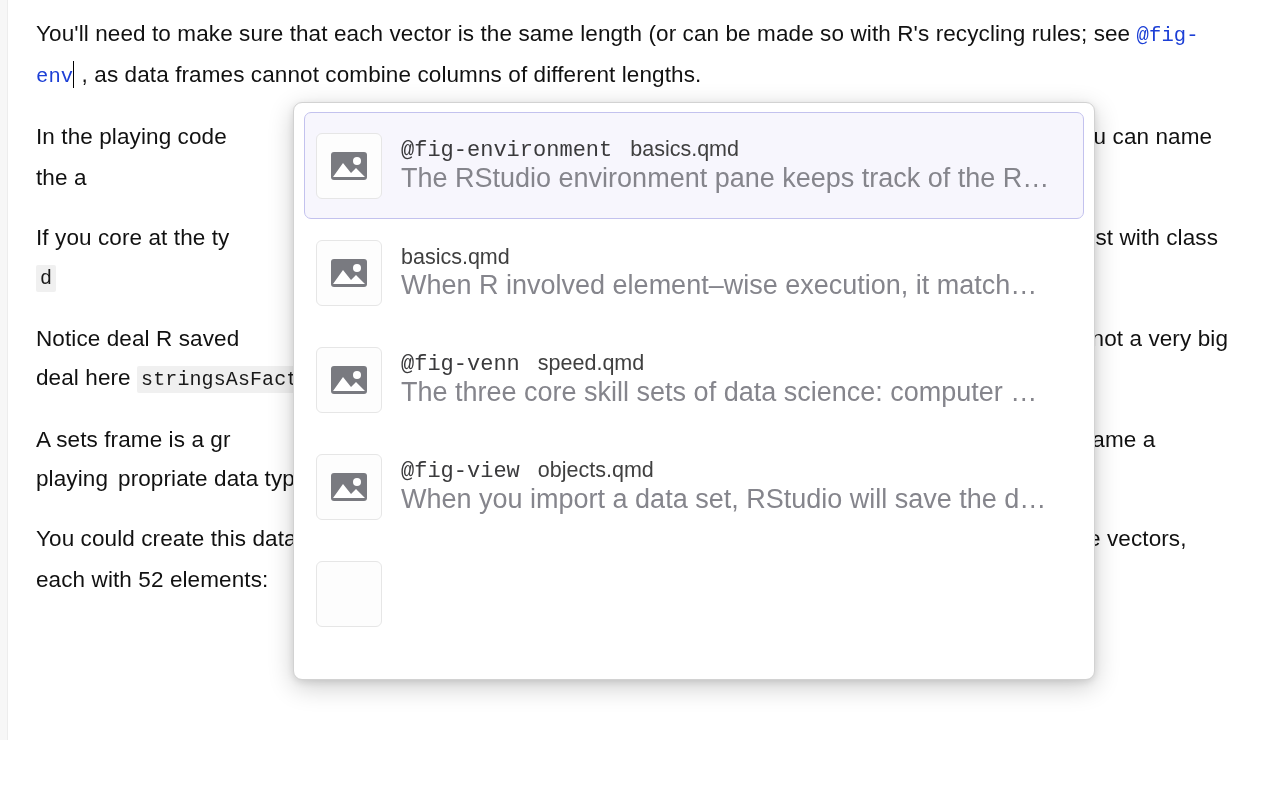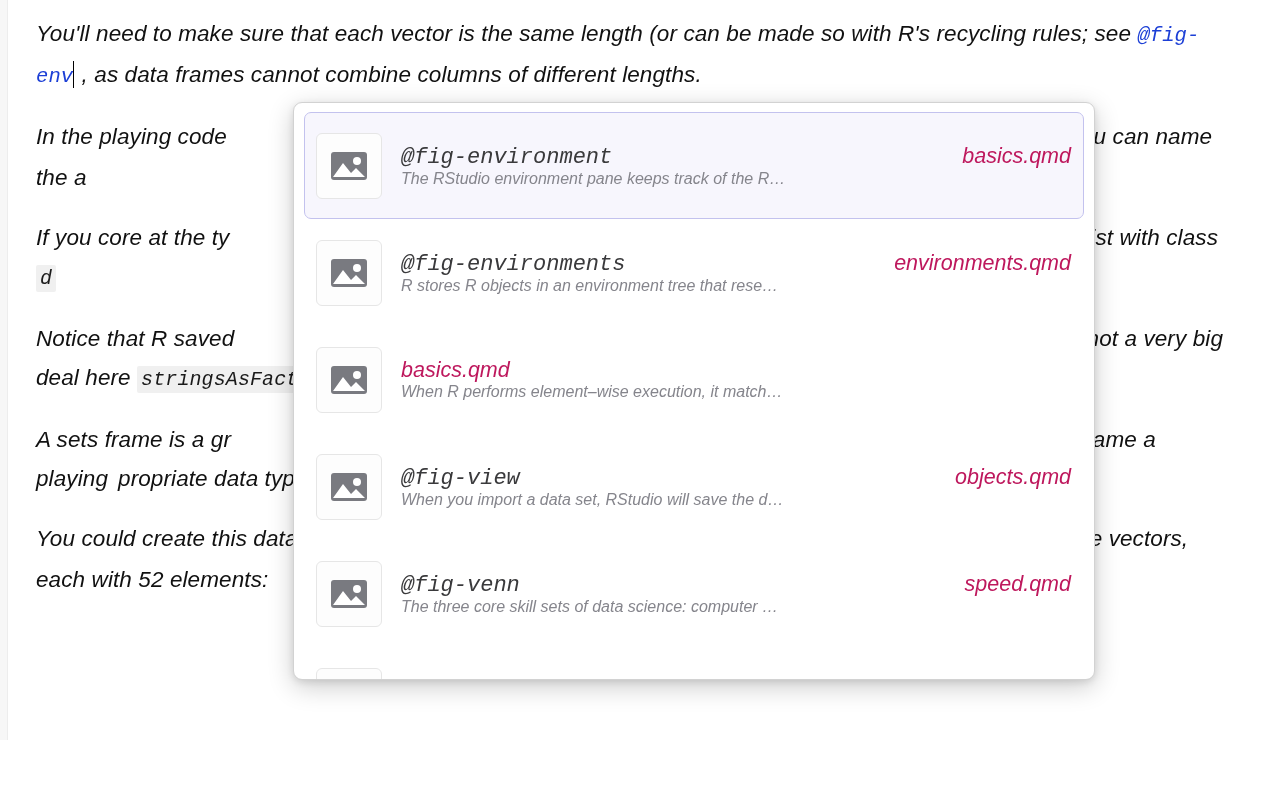--- a/index.html
+++ b/index.html
@@ -9,21 +9,20 @@
     overflow: hidden;
     background: #ffffff;
     font-family: "Liberation Sans", sans-serif;
   }
   #app {
     position: relative;
     width: 1268px;
     height: 740px;
     background: #ffffff;
     overflow: hidden;
-    font-style: italic;
   }
   
   .gutter-strip {
     position: absolute;
     left: 0; top: 0;
     width: 8px; height: 786px;
     background: #f7f7f7;
     border-right: 1px solid #ededed;
   }
   .doc {
@@ -106,39 +105,38 @@
     justify-content: center;
   }
   .ac-thumb svg { display: block; }
   .ac-body {
     flex: 1 1 auto;
     min-width: 0;
   }
   .ac-row-top {
     display: flex;
     align-items: baseline;
-    justify-content: space-between;
     gap: 18px;
   }
   .ac-title {
     font-family: "Liberation Mono", "DejaVu Sans Mono", monospace;
     font-size: 22px;
     color: #3a3a3c;
     white-space: nowrap;
   }
   .ac-file {
     font-family: "Liberation Sans", sans-serif;
     font-size: 21.5px;
-    color: #be185d;
+    color: #404040;
     white-space: nowrap;
   }
   .ac-desc {
     margin-top: 6px;
     font-family: "Liberation Sans", sans-serif;
-    font-size: 16px;
+    font-size: 27px;
     color: #85858c;
     white-space: nowrap;
     overflow: hidden;
     text-overflow: ellipsis;
     text-align: right;
   }
 
   
   .fab {
     position: absolute;
@@ -165,21 +163,21 @@
 
     <p class="para">
       <span>In the playing code</span><span style="display:inline-block;width:760px"></span><code class="inline">ue</code><span>, but you can name the a</span>
     </p>
 
     <p class="para">
       <span>If you core at the ty</span><span style="display:inline-block;width:718px"></span><span> ta frame is a list with class </span><code class="inline">d</code>
     </p>
 
     <p class="para">
-      <span>Notice that R saved </span><span style="display:inline-block;width:780px"></span><span>s! It is not a very big deal here </span><code class="inline">stringsAsFactors =</code>
+      <span>Notice deal R saved </span><span style="display:inline-block;width:780px"></span><span>s! It is not a very big deal here </span><code class="inline">stringsAsFactors =</code>
     </p>
 
     <p class="para">
       <span>A sets frame is a gr</span><span style="display:inline-block;width:700px"></span><span>ow in the data frame a playing</span><span style="display:inline-block;width:10px"></span><span>propriate data type. The data </span>
     </p>
 
     <p class="para">
       <span>You could create this data frame with </span><code class="inline">data.frame</code><span>, but look at the typing involved! You need to write three vectors, each with 52 elements:</span>
     </p>
 
@@ -198,50 +196,51 @@
         </span>
         <span class="ac-body">
           <span class="ac-row-top">
             <span class="ac-title">@fig-environment</span>
             <span class="ac-file">basics.qmd</span>
           </span>
           <span class="ac-desc">The RStudio environment pane keeps track of the R…</span>
         </span>
       </div>
 
-      <div class="ac-item">
-        <span class="ac-thumb">
-          <svg width="38" height="30" viewBox="0 0 38 30" aria-hidden="true">
-            <rect x="1" y="1" width="36" height="28" rx="3" fill="#797a80"></rect>
-            <circle cx="27" cy="10" r="4" fill="#ffffff"></circle>
-            <path d="M3 26 L13 12 L21 22 L26 17 L35 26 Z" fill="#ffffff"></path>
-          </svg>
-        </span>
-        <span class="ac-body">
-          <span class="ac-row-top">
-            <span class="ac-title">@fig-environments</span>
-            <span class="ac-file">environments.qmd</span>
-          </span>
-          <span class="ac-desc">R stores R objects in an environment tree that rese…</span>
-        </span>
-      </div>
 
       <div class="ac-item">
         <span class="ac-thumb">
           <svg width="38" height="30" viewBox="0 0 38 30" aria-hidden="true">
             <rect x="1" y="1" width="36" height="28" rx="3" fill="#797a80"></rect>
             <circle cx="27" cy="10" r="4" fill="#ffffff"></circle>
             <path d="M3 26 L13 12 L21 22 L26 17 L35 26 Z" fill="#ffffff"></path>
           </svg>
         </span>
         <span class="ac-body">
           <span class="ac-row-top">
             <span class="ac-file">basics.qmd</span>
           </span>
-          <span class="ac-desc">When R performs element–wise execution, it match…</span>
+          <span class="ac-desc">When R involved element–wise execution, it match…</span>
+        </span>
+      </div>
+
+      <div class="ac-item">
+        <span class="ac-thumb">
+          <svg width="38" height="30" viewBox="0 0 38 30" aria-hidden="true">
+            <rect x="1" y="1" width="36" height="28" rx="3" fill="#797a80"></rect>
+            <circle cx="27" cy="10" r="4" fill="#ffffff"></circle>
+            <path d="M3 26 L13 12 L21 22 L26 17 L35 26 Z" fill="#ffffff"></path>
+          </svg>
+        </span>
+        <span class="ac-body">
+          <span class="ac-row-top">
+            <span class="ac-title">@fig-venn</span>
+            <span class="ac-file">speed.qmd</span>
+          </span>
+          <span class="ac-desc">The three core skill sets of data science: computer …</span>
         </span>
       </div>
 
       <div class="ac-item">
         <span class="ac-thumb">
           <svg width="38" height="30" viewBox="0 0 38 30" aria-hidden="true">
             <rect x="1" y="1" width="36" height="28" rx="3" fill="#797a80"></rect>
             <circle cx="27" cy="10" r="4" fill="#ffffff"></circle>
             <path d="M3 26 L13 12 L21 22 L26 17 L35 26 Z" fill="#ffffff"></path>
           </svg>
@@ -250,37 +249,20 @@
           <span class="ac-row-top">
             <span class="ac-title">@fig-view</span>
             <span class="ac-file">objects.qmd</span>
           </span>
           <span class="ac-desc">When you import a data set, RStudio will save the d…</span>
         </span>
       </div>
 
       <div class="ac-item">
         <span class="ac-thumb">
-          <svg width="38" height="30" viewBox="0 0 38 30" aria-hidden="true">
-            <rect x="1" y="1" width="36" height="28" rx="3" fill="#797a80"></rect>
-            <circle cx="27" cy="10" r="4" fill="#ffffff"></circle>
-            <path d="M3 26 L13 12 L21 22 L26 17 L35 26 Z" fill="#ffffff"></path>
-          </svg>
-        </span>
-        <span class="ac-body">
-          <span class="ac-row-top">
-            <span class="ac-title">@fig-venn</span>
-            <span class="ac-file">speed.qmd</span>
-          </span>
-          <span class="ac-desc">The three core skill sets of data science: computer …</span>
-        </span>
-      </div>
-
-      <div class="ac-item">
-        <span class="ac-thumb">
           
         </span>
         <span class="ac-body">
           <span class="ac-row-top">
             <span class="ac-title"></span>
             <span class="ac-file"></span>
           </span>
           <span class="ac-desc"></span>
         </span>
       </div>

